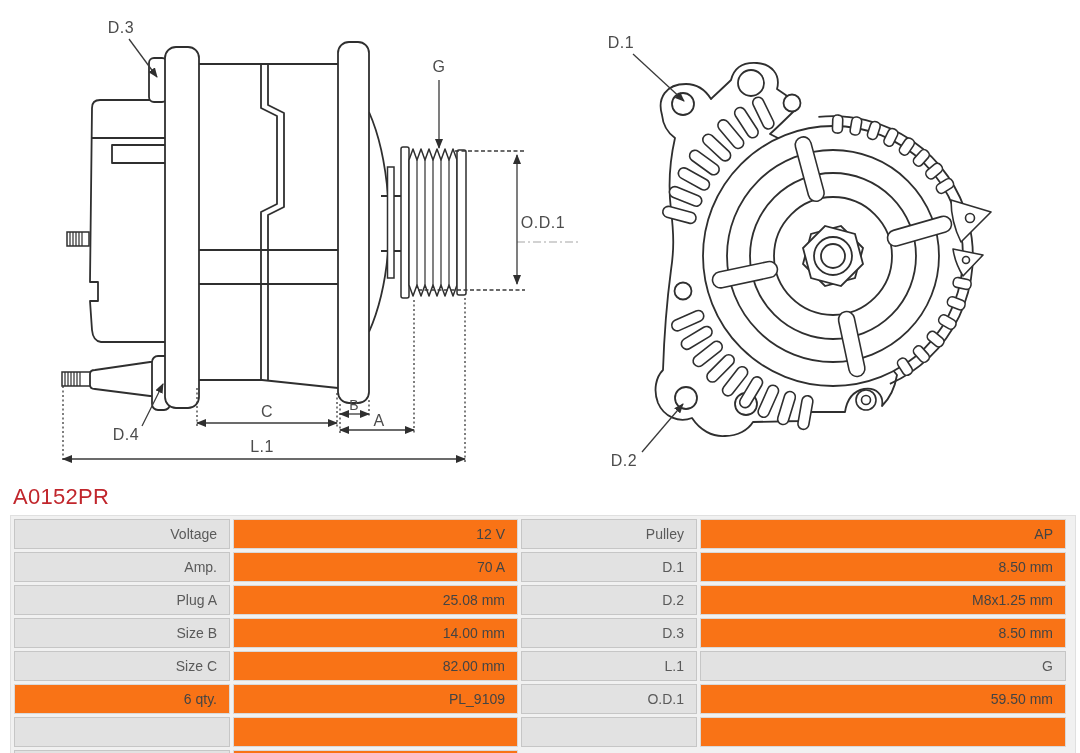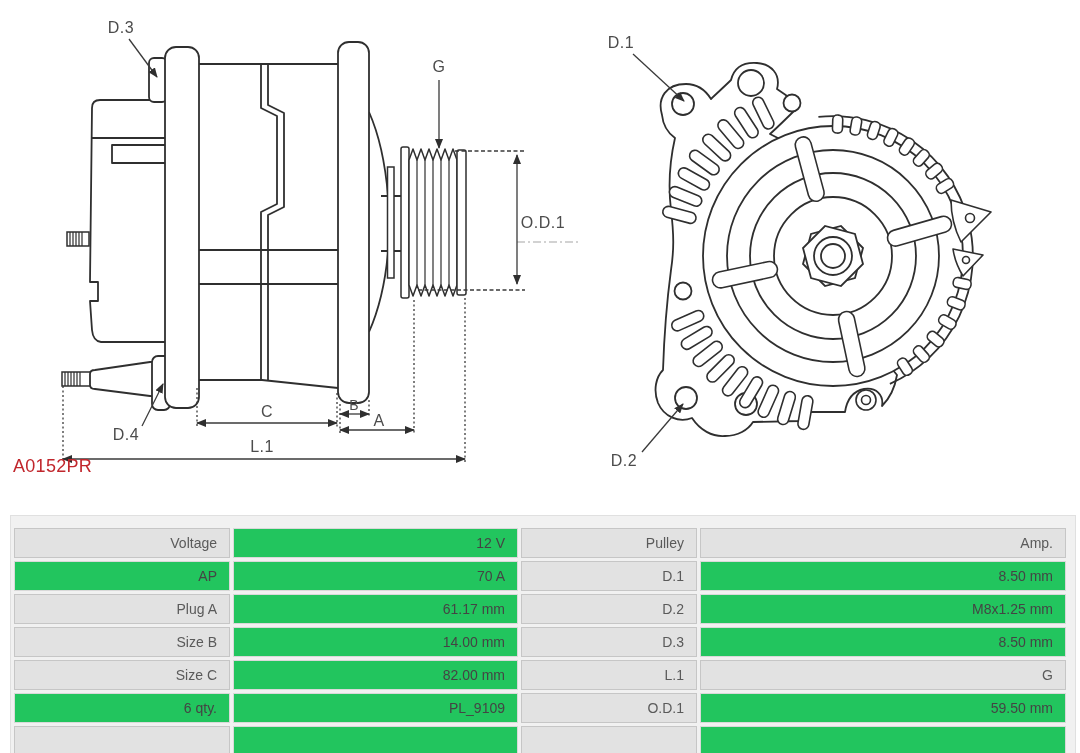--- a/index.html
+++ b/index.html
@@ -4,40 +4,40 @@
 <style>
   html,body{margin:0;padding:0;}
   body{
     width:1080px;height:753px;overflow:hidden;position:relative;
     background:#ffffff;font-family:"Liberation Sans",sans-serif;
   }
   svg text{font-family:"Liberation Sans",sans-serif;}
   .dim{font-size:16px;fill:#4c4c4c;letter-spacing:.5px;}
   .dim-sm{font-size:14px;fill:#4c4c4c;}
   #part-number{
-    position:absolute;left:13px;top:456px;
-    font-size:18px;color:#c1262c;letter-spacing:.3px;
+    position:absolute;left:13px;top:484px;
+    font-size:22px;color:#c1262c;letter-spacing:.3px;
   }
   #spec-table{
     position:absolute;left:10px;top:515px;width:1058px;
     background:#f1f1f1;border:1px solid #e0e0e0;padding:3px;
   }
   .spec-grid{
     display:grid;
     grid-template-columns:216px 285px 176px 366px;
     grid-auto-rows:30px;
     gap:3px;
   }
   .cell{
     box-sizing:border-box;height:30px;line-height:28px;
     font-size:14px;text-align:right;padding-right:12px;
-    white-space:nowrap;overflow:hidden;margin-top:9px;
+    white-space:nowrap;overflow:hidden;
   }
   .cell.lbl{background:#e2e2e2;border:1px solid #c6c6c6;color:#5a5a5a;}
-  .cell.val{background:#22c55e;border:1px solid #d9d9d9;color:#444444;}
+  .cell.val{background:#f97316;border:1px solid #d9d9d9;color:#444444;}
 </style>
 </head>
 <body>
 
 <svg style="position:absolute;left:0;top:0" width="580" height="480" viewBox="0 0 580 480">
   <defs>
     <marker id="ahL" viewBox="0 0 10 8" refX="9" refY="4" markerWidth="10" markerHeight="8" orient="auto" markerUnits="userSpaceOnUse">
       <path d="M0,0 L10,4 L0,8 Z" fill="#2f2f2f"></path>
     </marker>
     <marker id="ahLs" viewBox="0 0 10 8" refX="1" refY="4" markerWidth="10" markerHeight="8" orient="auto" markerUnits="userSpaceOnUse">
@@ -311,29 +311,29 @@
   <text class="dim" x="624" y="466" text-anchor="middle">D.2</text>
 </svg>
 
 <div id="part-number">A0152PR</div>
 
 <div id="spec-table">
   <div class="spec-grid">
     <div class="cell lbl">Voltage</div>
     <div class="cell val">12 V</div>
     <div class="cell lbl">Pulley</div>
+    <div class="cell val">AP</div>
+
     <div class="cell lbl">Amp.</div>
-
-    <div class="cell val">AP</div>
     <div class="cell val">70 A</div>
     <div class="cell lbl">D.1</div>
     <div class="cell val">8.50 mm</div>
 
     <div class="cell lbl">Plug A</div>
-    <div class="cell val">61.17 mm</div>
+    <div class="cell val">25.08 mm</div>
     <div class="cell lbl">D.2</div>
     <div class="cell val">M8x1.25 mm</div>
 
     <div class="cell lbl">Size B</div>
     <div class="cell val">14.00 mm</div>
     <div class="cell lbl">D.3</div>
     <div class="cell val">8.50 mm</div>
 
     <div class="cell lbl">Size C</div>
     <div class="cell val">82.00 mm</div>

